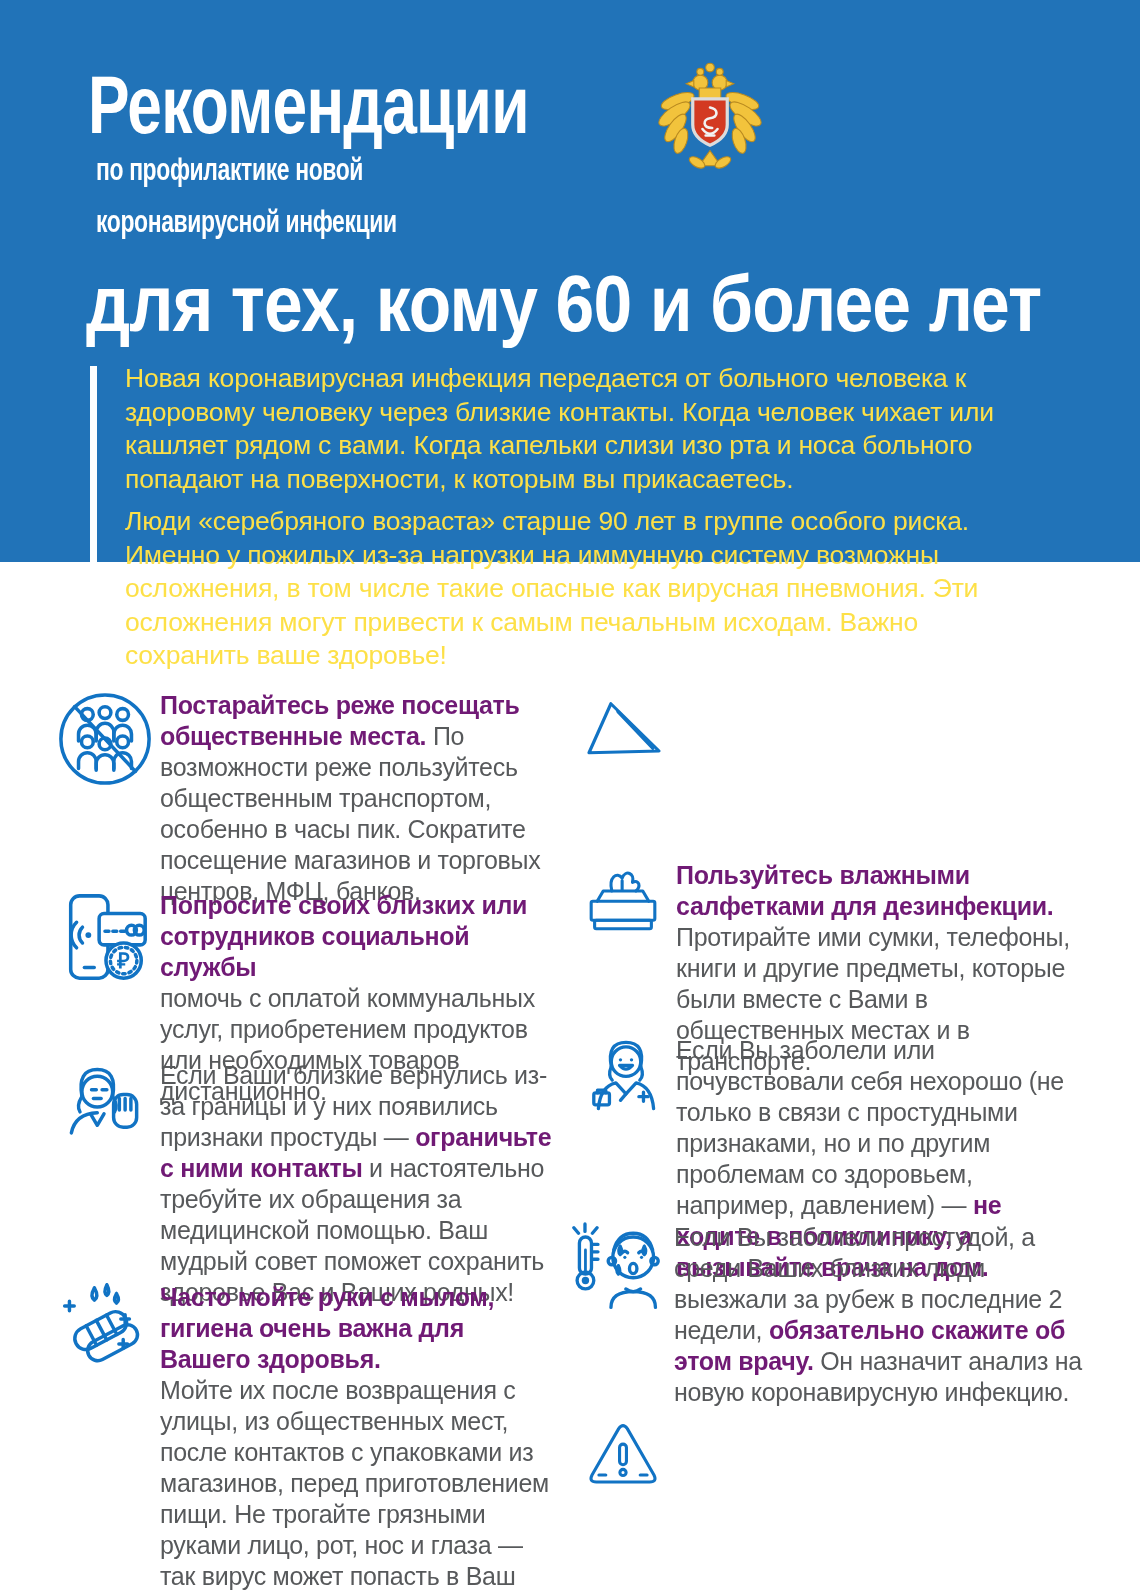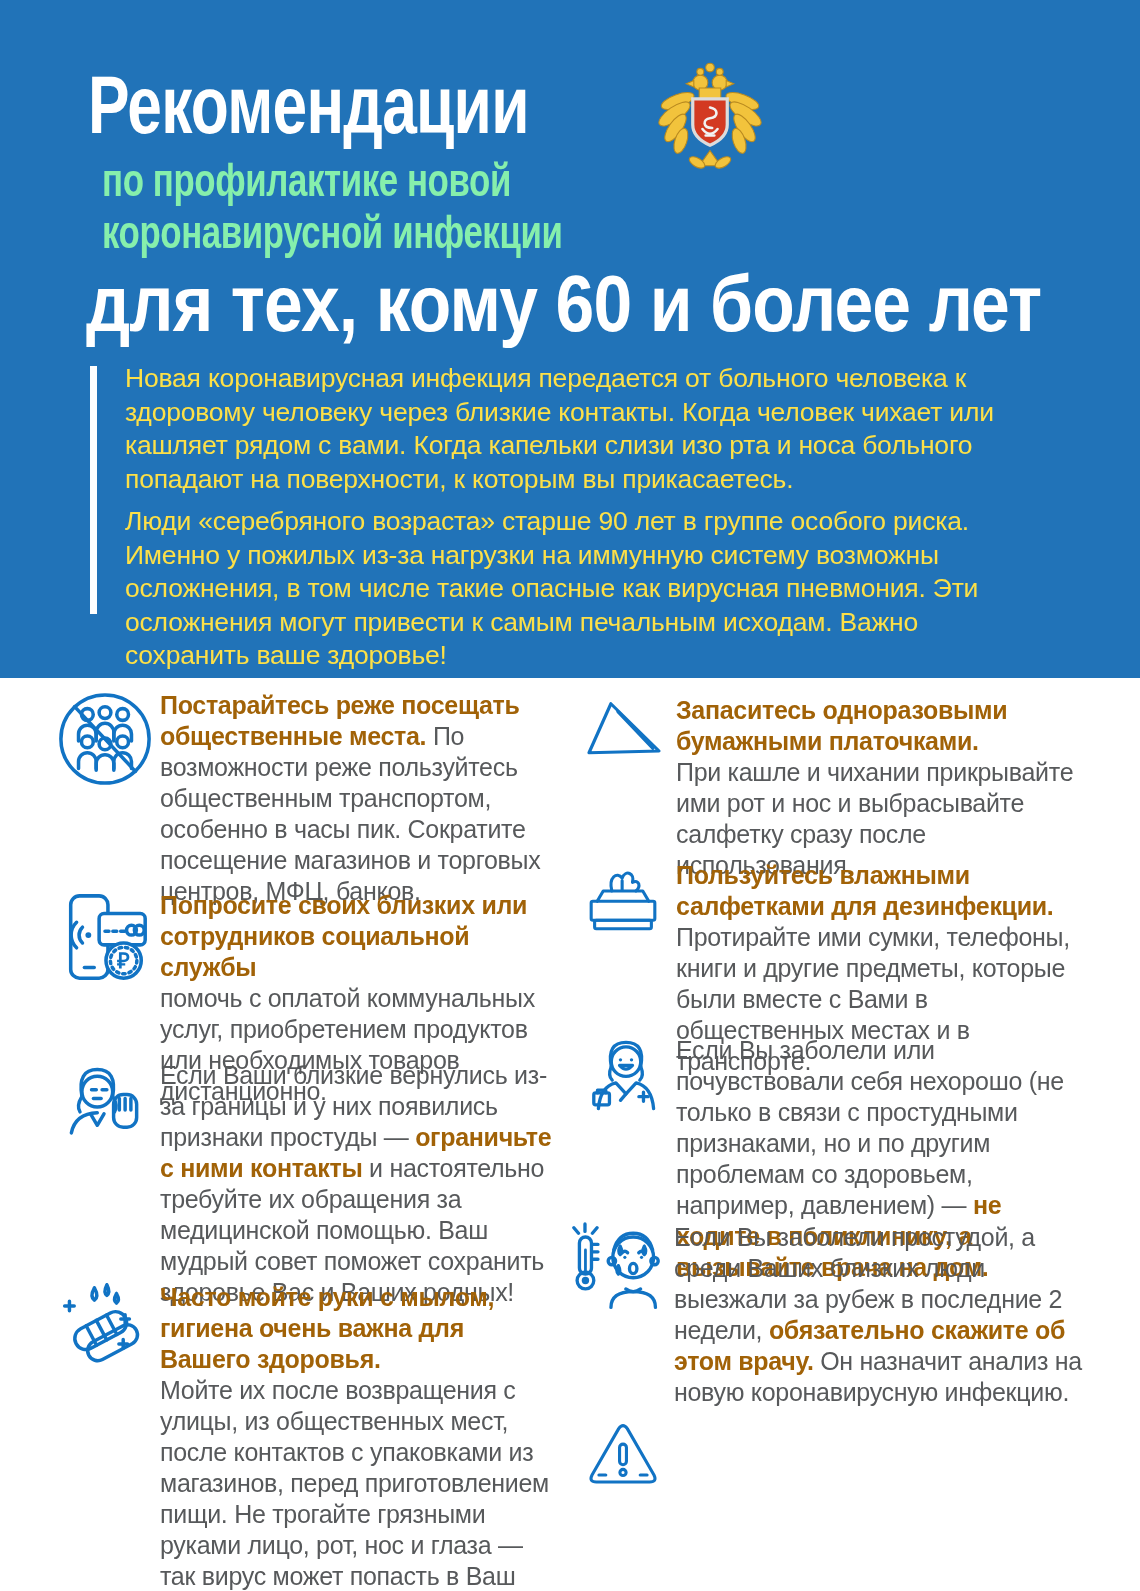--- a/index.html
+++ b/index.html
@@ -2,40 +2,40 @@
 <html lang="ru"><head>
 <meta charset="utf-8">
 <style>
   html,body { margin:0; padding:0; background:#e9e9e9; }
   .poster {
     position:relative; width:1140px; height:1591px; margin:0 auto;
     background:#ffffff; overflow:hidden;
     font-family:"Liberation Sans", sans-serif;
   }
   
-  .header { position:absolute; left:0; top:0; width:1140px; height:678px; background:#2173B8; }
+  .header { position:absolute; left:0; top:0; width:1140px; height:562px; background:#2173B8; }
   .cond { display:inline-block; transform-origin:0 50%; white-space:nowrap; }
   .title-top { position:absolute; left:88px; top:58px; font-size:82px; font-weight:bold; color:#ffffff; letter-spacing:-1px; }
   .title-top .cond { transform:scaleX(0.76); }
-  .subtitle { position:absolute; left:102px; font-size:47px; font-weight:bold; color:#86efac; letter-spacing:-0.5px; }
+  .subtitle { position:absolute; left:96px; font-size:31px; font-weight:bold; color:#ffffff; letter-spacing:-0.5px; }
   .subtitle .cond { transform:scaleX(0.74); }
   .sub1 { top:152px; } .sub2 { top:204px; }
   .title-bottom { position:absolute; left:86px; top:258px; font-size:80px; font-weight:bold; color:#ffffff; letter-spacing:-1px; }
   .title-bottom .cond { transform:scaleX(0.87); }
   .emblem { position:absolute; left:656px; top:60px; width:108px; height:124px; }
   .ministry { position:absolute; left:780px; top:86px; font-size:21px; line-height:22px; font-weight:bold; color:#ffffff; letter-spacing:0.6px; }
   .intro-bar { position:absolute; left:90px; top:366px; width:7px; height:248px; background:#ffffff; }
   .intro { position:absolute; left:125px; width:915px; margin:0; font-size:26.5px; line-height:33.5px; color:#fde047; letter-spacing:-0.2px; }
   .p1 { top:362px; } .p2 { top:505px; }
   
   .item { position:absolute; display:flex; align-items:flex-start; }
   .item .icon { flex:0 0 104px; }
   .item.r .icon { flex:0 0 96px; }
   .txt { margin:0; font-size:25px; line-height:31px; color:#57595B; letter-spacing:-0.3px; }
-  .hl { color:#a16207; font-weight:bold; }
+  .hl { color:#701a75; font-weight:bold; }
   .hl.block { display:block; }
   svg.ic { stroke:#1173C4; stroke-width:3.6; fill:none; stroke-linecap:round; stroke-linejoin:round; }
   svg.ic .fill { fill:#1173C4; stroke:none; }
 </style>
 </head>
 <body>
 
 <div class="poster">
 
   <div class="header">
@@ -169,21 +169,20 @@
     <p class="txt"><span></span><span class="hl block">Часто мойте руки с мылом, гигиена очень важна для Вашего здоровья.</span><span>Мойте их после возвращения с улицы, из общественных мест, после контактов с упаковками из магазинов, перед приготовлением пищи. Не трогайте грязными руками лицо, рот, нос и глаза — так вирус может попасть в Ваш организм.</span></p>
   </div>
 
   <div class="item r" style="left:580px; top:695px; width:506px;">
     <div class="icon">
       <svg class="ic" viewBox="0 0 100 80" width="88" height="70">
         <path d="M35 10 L90 64 L10 66 Z"></path>
         <path d="M43 19 L83 61"></path>
       </svg>
     </div>
-    <p class="txt"><span></span><span class="hl block">Запаситесь одноразовыми бумажными платочками.</span><span>При кашле и чихании прикрывайте ими рот и нос и выбрасывайте салфетку сразу после использования.</span></p>
   </div>
 
   <div class="item r" style="left:580px; top:860px; width:506px;">
     <div class="icon">
       <svg class="ic" viewBox="0 0 100 100" width="86" height="86">
         <path d="M37 36 C33 20 43 13 49 21 C53 11 64 15 61 26 C69 22 71 31 65 36" fill="#ffffff"></path>
         <path d="M49 24 v10"></path>
         <path d="M20 48 L27 36 H73 L80 48"></path>
         <rect x="13" y="48" width="74" height="22" rx="2"></rect>
         <rect x="17" y="70" width="66" height="10" rx="2"></rect>

